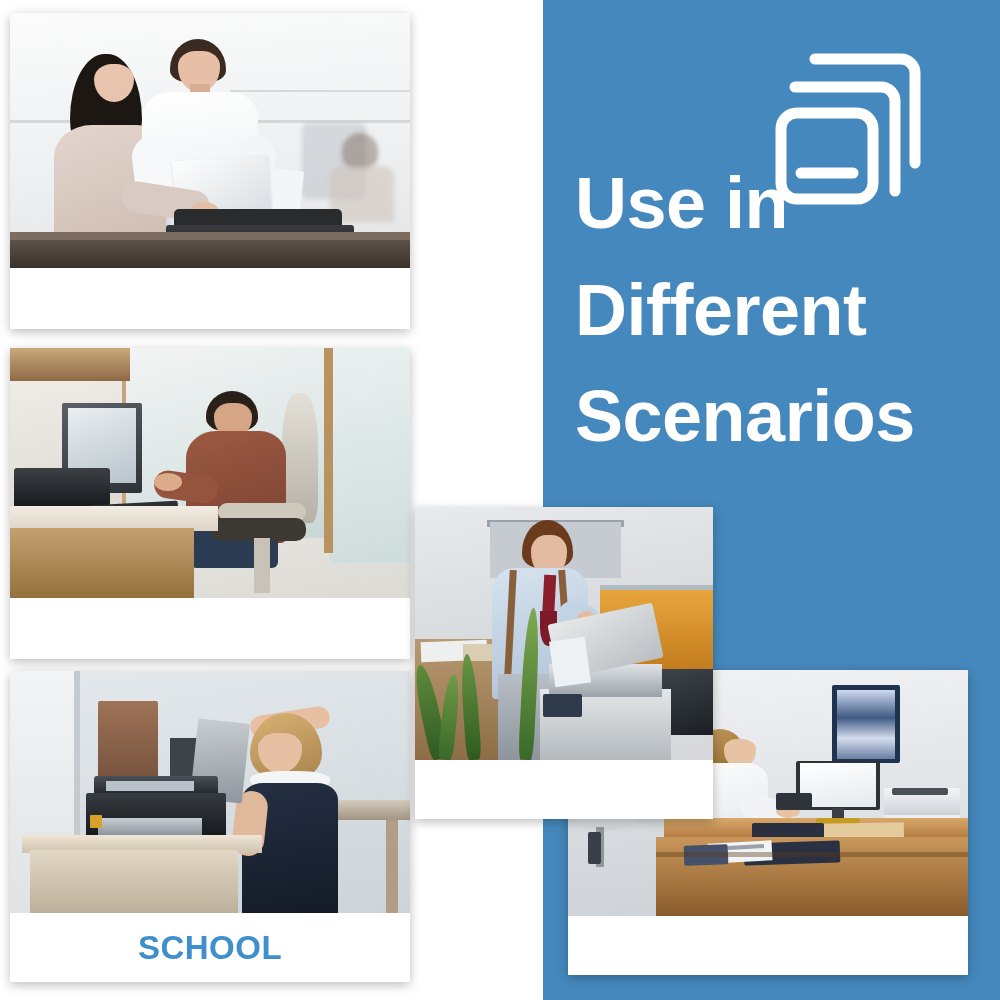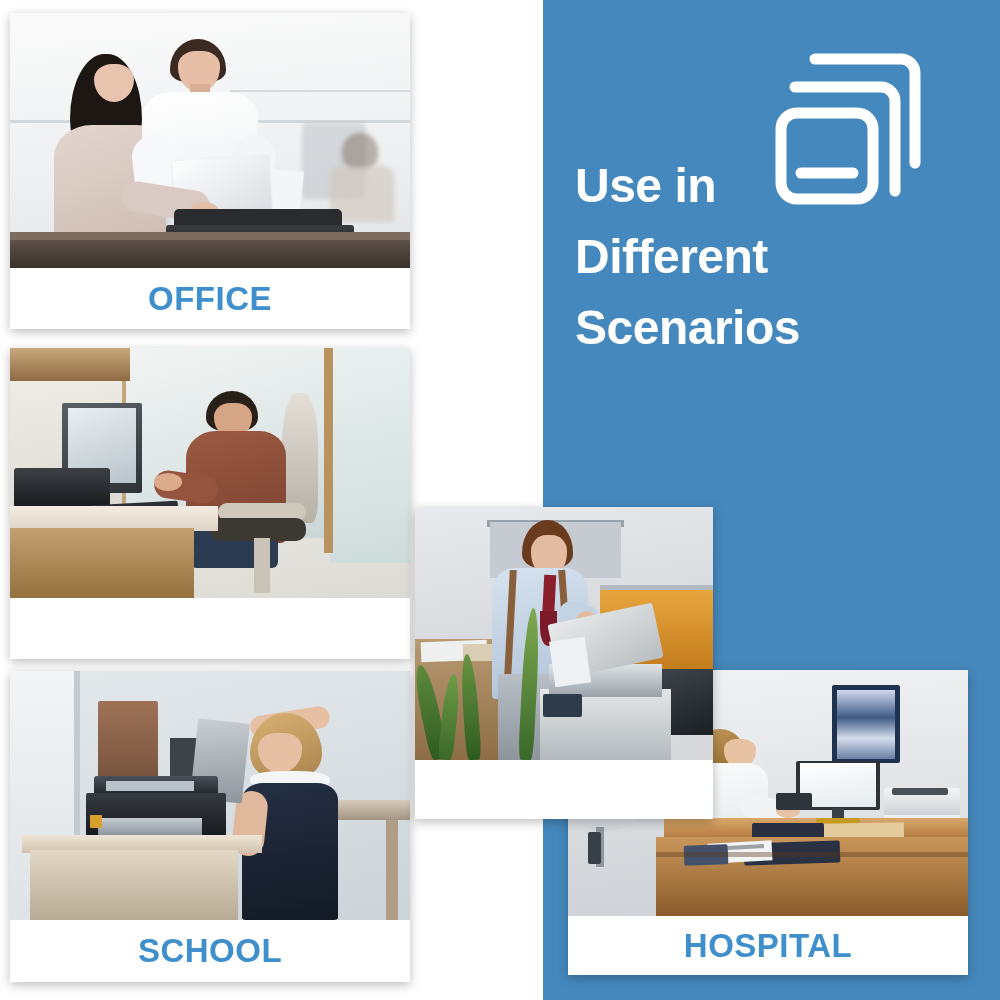--- a/index.html
+++ b/index.html
@@ -15,21 +15,21 @@
   
   .blue-panel{
     position:absolute;
     left:543px;top:0;width:457px;height:1000px;
     background:#4588bd;
   }
   .headline{
     position:absolute;
     left:575px;top:150px;width:330px;
     color:#ffffff;
-    font-size:48px;
+    font-size:72px;
     font-weight:bold;
     line-height:1.48;
     letter-spacing:-0.5px;
     white-space:pre-line;
   }
 
   
   .copy-icon{
     position:absolute;
     left:775px;top:45px;
@@ -69,21 +69,21 @@
   #card-home     {left:10px; top:348px; width:400px; height:311px;}
   #card-home     .photo{height:250px;}
   #card-home     .label{height:61px;font-size:33px;}
 
   #card-bank     {left:415px;top:507px; width:298px; height:312px;}
   #card-bank     .photo{height:253px;}
   #card-bank     .label{height:59px;font-size:31px;}
 
   #card-school   {left:10px; top:671px; width:400px; height:311px;}
   #card-school   .photo{height:249px;}
-  #card-school   .label{height:62px;font-size:33px;}
+  #card-school   .label{height:69px;font-size:33px;}
 
   #card-hospital {left:568px;top:670px; width:400px; height:305px;}
   #card-hospital .photo{height:246px;}
   #card-hospital .label{height:59px;font-size:33px;}
 
   
   #card-office{z-index:4;}
   #card-home{z-index:3;}
   #card-school{z-index:3;}
   #card-bank{z-index:9;}
@@ -309,21 +309,20 @@
           <div class="sh of-w-hand"></div>
           <div class="sh of-pr-top"></div>
           <div class="sh of-pr-body"></div>
           <div class="sh of-pr-tray"></div>
           <div class="sh of-pr-line"></div>
           <div class="sh of-desk2"></div>
           <div class="sh of-desk"></div>
         </div>
       </div>
     </div>
-    <div class="label">OFFICE</div>
   </div>
 
   <div class="card" id="card-home">
     <div class="photo">
       <div class="photo-inner">
         <div class="scene">
           <div class="sh hm-bg"></div>
           <div class="sh hm-win"></div>
           <div class="sh hm-winfrm3"></div>
           <div class="sh hm-winfrm2"></div>
@@ -456,16 +455,15 @@
           <div class="sh hp-mat"></div>
           <div class="sh hp-deskfront"></div>
           <div class="sh hp-folder"></div>
           <div class="sh hp-paper"></div>
           <div class="sh hp-pen"></div>
           <div class="sh hp-tablet"></div>
           <div class="sh hp-deskline"></div>
         </div>
       </div>
     </div>
-    <div class="label">HOSPITAL</div>
   </div>
 
 </div>
 
 </body></html>

